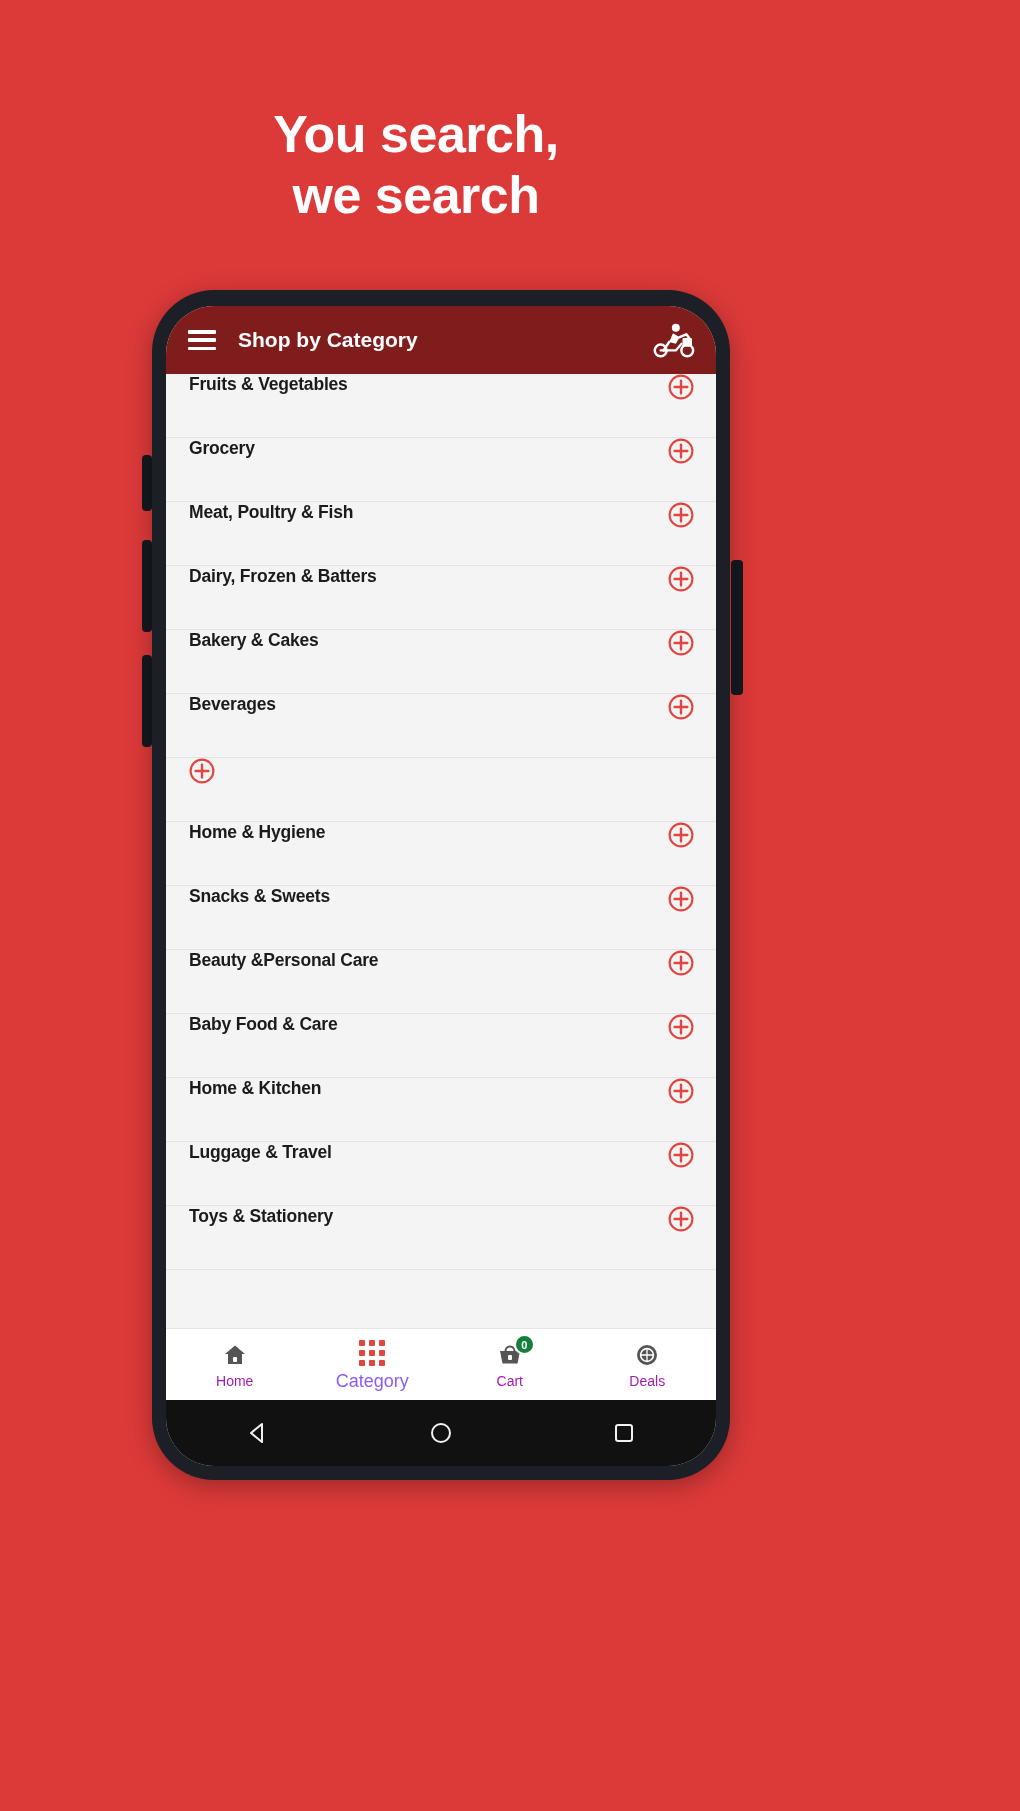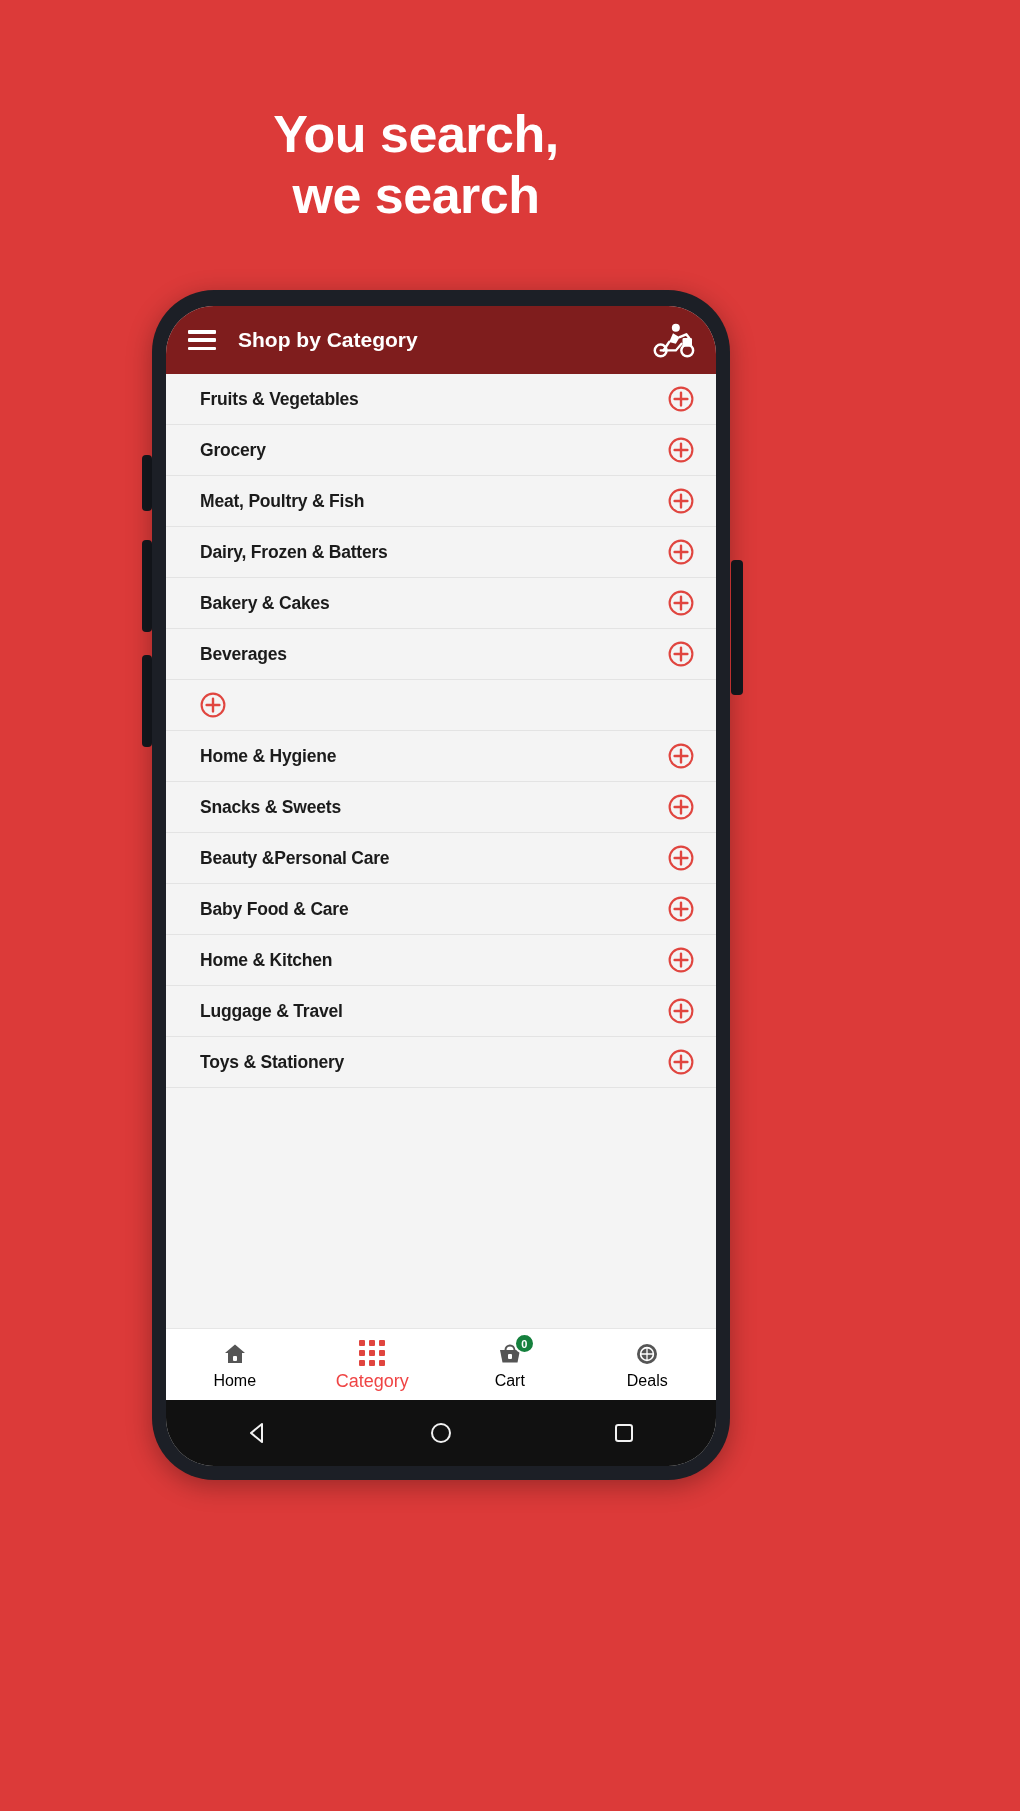--- a/index.html
+++ b/index.html
@@ -87,24 +87,23 @@
   }
   .scooter-icon { flex:0 0 auto; width:46px; height:38px; }
 
   
   .cat-list {
     flex:1 1 auto;
     background:#F4F4F4;
     overflow:hidden;
   }
   .cat-row {
-    height:51px;
-    display:flex;
-    align-items:center;
-    padding:0 22px 0 34px;
+    height:64px;
+    display:flex;
+    padding:0 22px 0 23px;
     border-bottom:1px solid #E3E3E3;
     background:#F4F4F4;
   }
   .cat-label {
     flex:1 1 auto;
     font-size:17.5px;
     font-weight:bold;
     color:#1b1b1b;
     white-space:nowrap;
     letter-spacing:-0.2px;
@@ -122,22 +121,22 @@
   .nav-item {
     flex:1 1 0;
     display:flex;
     flex-direction:column;
     align-items:center;
     justify-content:center;
     gap:5px;
     position:relative;
   }
   .nav-ico { height:28px; display:flex; align-items:center; justify-content:center; position:relative; }
-  .nav-label { font-size:16px; color:#000000; line-height:1; }
-  .nav-item.active .nav-label { color:#ef4444; font-size:18px; font-weight:normal; }
+  .nav-label { font-size:14px; color:#a21caf; line-height:1; }
+  .nav-item.active .nav-label { color:#8b5cf6; font-size:18px; font-weight:normal; }
   
   .grid-ico { display:grid; grid-template-columns:repeat(3,6px); grid-template-rows:repeat(3,6px); gap:4px; }
   .grid-ico i { display:block; width:6px; height:6px; background:#E0453F; border-radius:1px; }
   
   .badge {
     position:absolute;
     top:-7px; right:-12px;
     min-width:21px; height:21px;
     background:#15803d;
     border:2px solid #fff;

